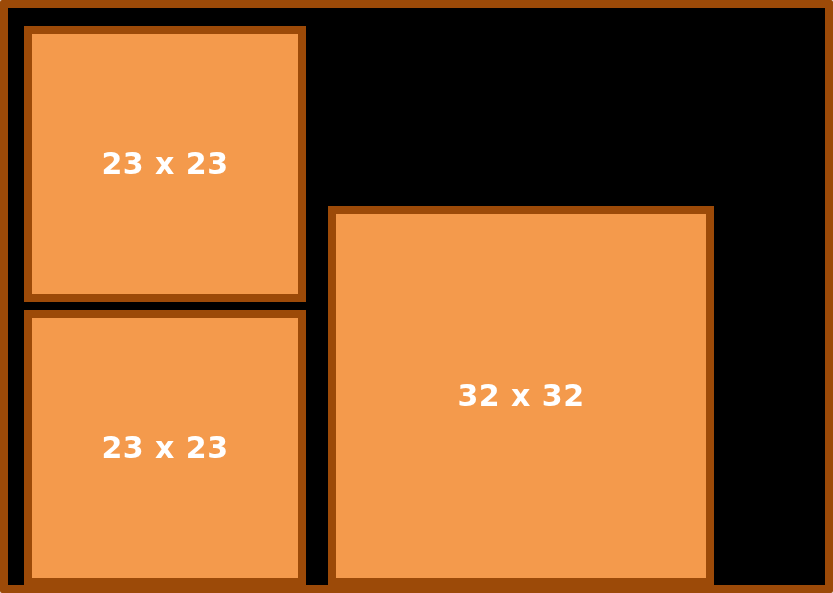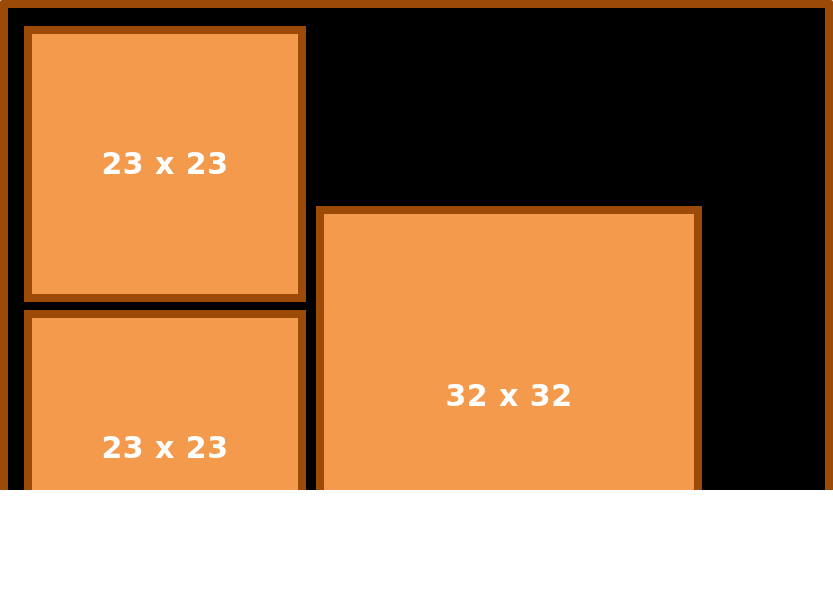--- a/index.html
+++ b/index.html
@@ -9,21 +9,21 @@
     background: #ffffff;
   }
   body {
     font-family: "DejaVu Sans", "Liberation Sans", sans-serif;
   }
 
   
   #packing-canvas {
     position: relative;
     width: 833px;
-    height: 490px;
+    height: 593px;
     background: #ffffff;
     overflow: hidden;
   }
 
   
   .bin-container {
     position: absolute;
     left: 0px;
     top: 0px;
     width: 833px;
@@ -63,21 +63,21 @@
     width: 282px;
     height: 276px;
   }
   #rect-1 {
     left: 16px;
     top: 302px;
     width: 282px;
     height: 276px;
   }
   #rect-2 {
-    left: 308px;
+    left: 320px;
     top: 198px;
     width: 386px;
     height: 380px;
     justify-content: center;
   }
 </style>
 </head>
 <body>
 
 <div id="packing-canvas">

